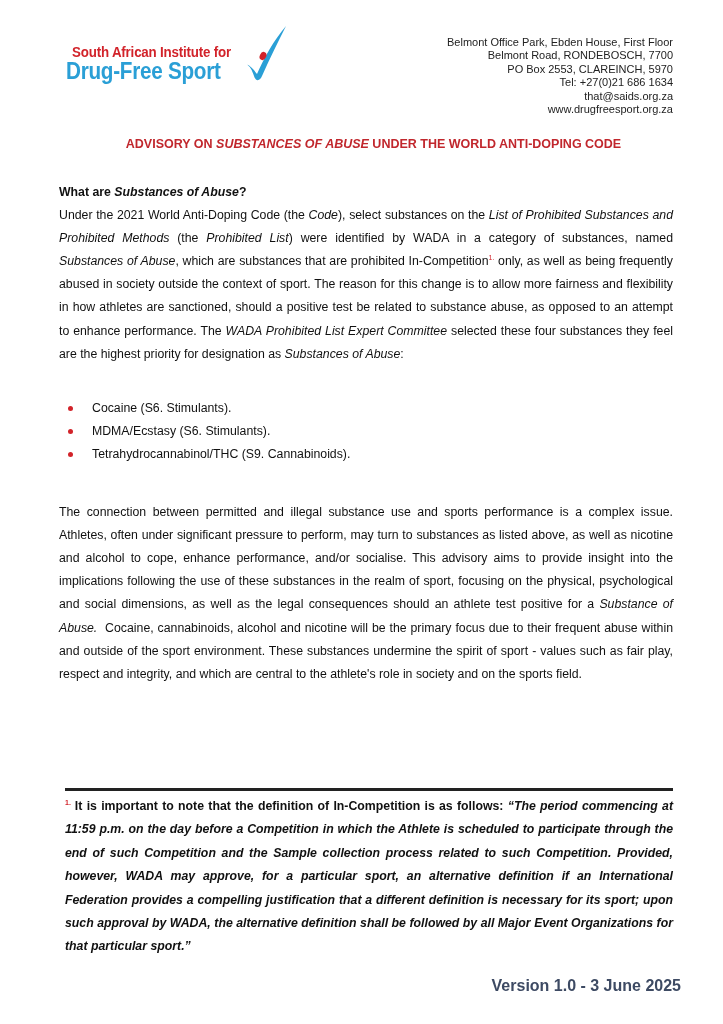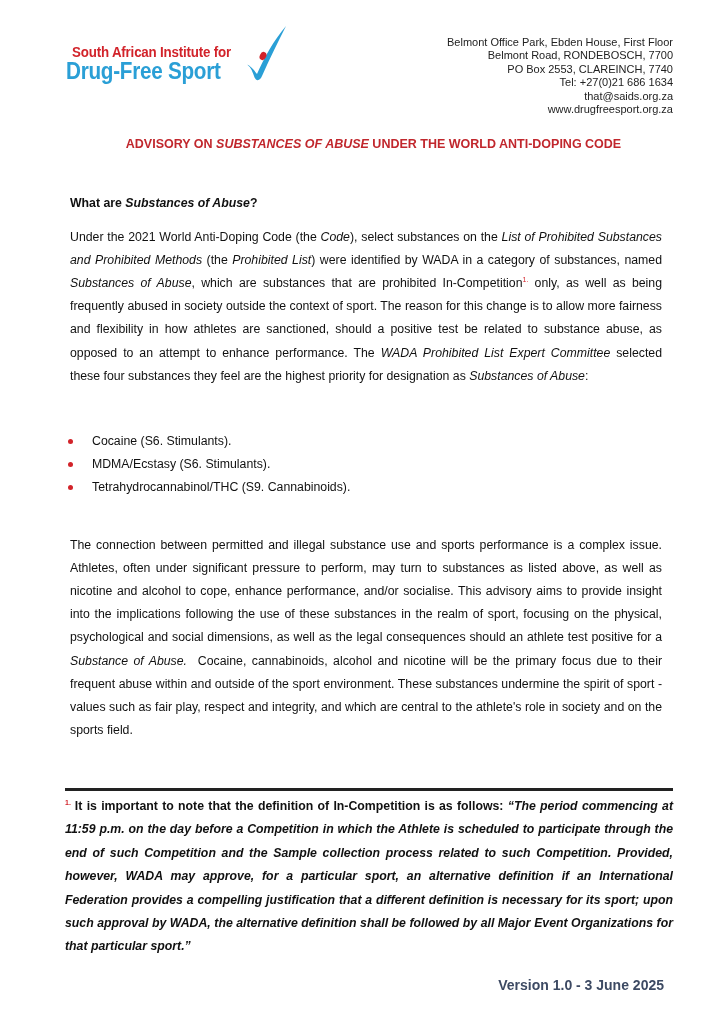--- a/index.html
+++ b/index.html
@@ -9,48 +9,48 @@
   .logo-line1 { position: absolute; left: 6px; top: 20px; font-size: 14.5px; font-weight: bold;
                 color: #d2232a; letter-spacing: -0.2px; white-space: nowrap; transform: scaleX(0.92); transform-origin: left; }
   .logo-line2 { position: absolute; left: 0; top: 34px; font-size: 23px; font-weight: bold;
                 color: #2a9fd6; letter-spacing: -0.3px; white-space: nowrap; transform: scaleX(0.9); transform-origin: left; }
   .logo-mark { position: absolute; left: 176px; top: 0; width: 46px; height: 64px; }
   .address { position: absolute; right: 50px; top: 36px; text-align: right; font-size: 11px;
              line-height: 13.4px; color: #222; }
   .title { position: absolute; left: 0; width: 723px; top: 137px; text-align: center; font-size: 12.5px;
            font-weight: bold; color: #c1272d; padding-left: 12px; }
   .content { position: absolute; left: 59px; width: 614px; top: 181px; font-size: 12.3px; line-height: 23.1px; }
-  .content p { margin: 11px; text-align: justify; }
+  .content p { margin: 0; text-align: justify; }
   .heading { font-weight: bold; }
   .sup { color: #d2232a; font-size: 7px; vertical-align: super; line-height: 0; }
   .spacer { height: 23px; }
   ul.subs { list-style: none; margin: 8px; padding: 0; }
   ul.subs li { position: relative; padding-left: 25px; }
   ul.subs li .bullet { position: absolute; left: 1px; top: 9px; width: 5px; height: 5px; border-radius: 50%; background: #d2232a; }
   .footnote { position: absolute; left: 65px; width: 608px; top: 788px; border-top: 3px solid #222;
               padding-top: 4px; font-size: 12.3px; line-height: 23.4px; font-weight: bold; text-align: justify; }
   .footnote .fsup { color: #d2232a; font-size: 7px; vertical-align: super; line-height: 0; margin-right: 4px; }
-  .version { position: absolute; right: 59px; top: 977px; font-size: 14px; font-weight: bold; color: #3d4a63; }
+  .version { position: absolute; right: 42px; top: 977px; font-size: 16px; font-weight: bold; color: #3d4a63; }
 </style>
 </head>
 <body>
 
 <div class="logo">
   <div class="logo-line1">South African Institute for</div>
   <div class="logo-line2">Drug-Free Sport</div>
   <svg class="logo-mark" viewBox="0 0 46 64">
     <path d="M44 2 C 36 18, 28 34, 20 52 C 18 57, 14 58, 12 52 C 10 46, 8 42, 4 40 C 9 42, 12 46, 15 50 C 22 34, 32 16, 44 2 Z" fill="#2a9fd6"></path>
     <ellipse cx="21" cy="32" rx="3.2" ry="4.2" fill="#d2232a" transform="rotate(25 21 32)"></ellipse>
   </svg>
 </div>
 
 <div class="address">
   <div>Belmont Office Park, Ebden House, First Floor</div>
   <div>Belmont Road, RONDEBOSCH, 7700</div>
-  <div>PO Box 2553, CLAREINCH, 7740</div>
+  <div>PO Box 2553, CLAREINCH, 5970</div>
   <div>Tel: +27(0)21 686 1634</div>
   <div>that@saids.org.za</div>
   <div>www.drugfreesport.org.za</div>
 </div>
 
 <div class="title"><span>ADVISORY ON </span><i>SUBSTANCES OF ABUSE</i><span> UNDER THE WORLD ANTI-DOPING CODE</span></div>
 
 <div class="content">
   <p class="heading"><span>What are </span><i>Substances of Abuse</i><span>?</span></p>
   <p><span>Under the 2021 World Anti-Doping Code (the </span><i>Code</i><span>), select substances on the </span><i>List of Prohibited Substances and Prohibited Methods</i><span> (the </span><i>Prohibited List</i><span>) were identified by WADA in a category of substances, named </span><i>Substances of Abuse</i><span>, which are substances that are prohibited In-Competition</span><span class="sup">1.</span><span> only, as well as being frequently abused in society outside the context of sport. The reason for this change is to allow more fairness and flexibility in how athletes are sanctioned, should a positive test be related to substance abuse, as opposed to an attempt to enhance performance. The </span><i>WADA Prohibited List Expert Committee</i><span> selected these four substances they feel are the highest priority for designation as </span><i>Substances of Abuse</i><span>:</span></p>

